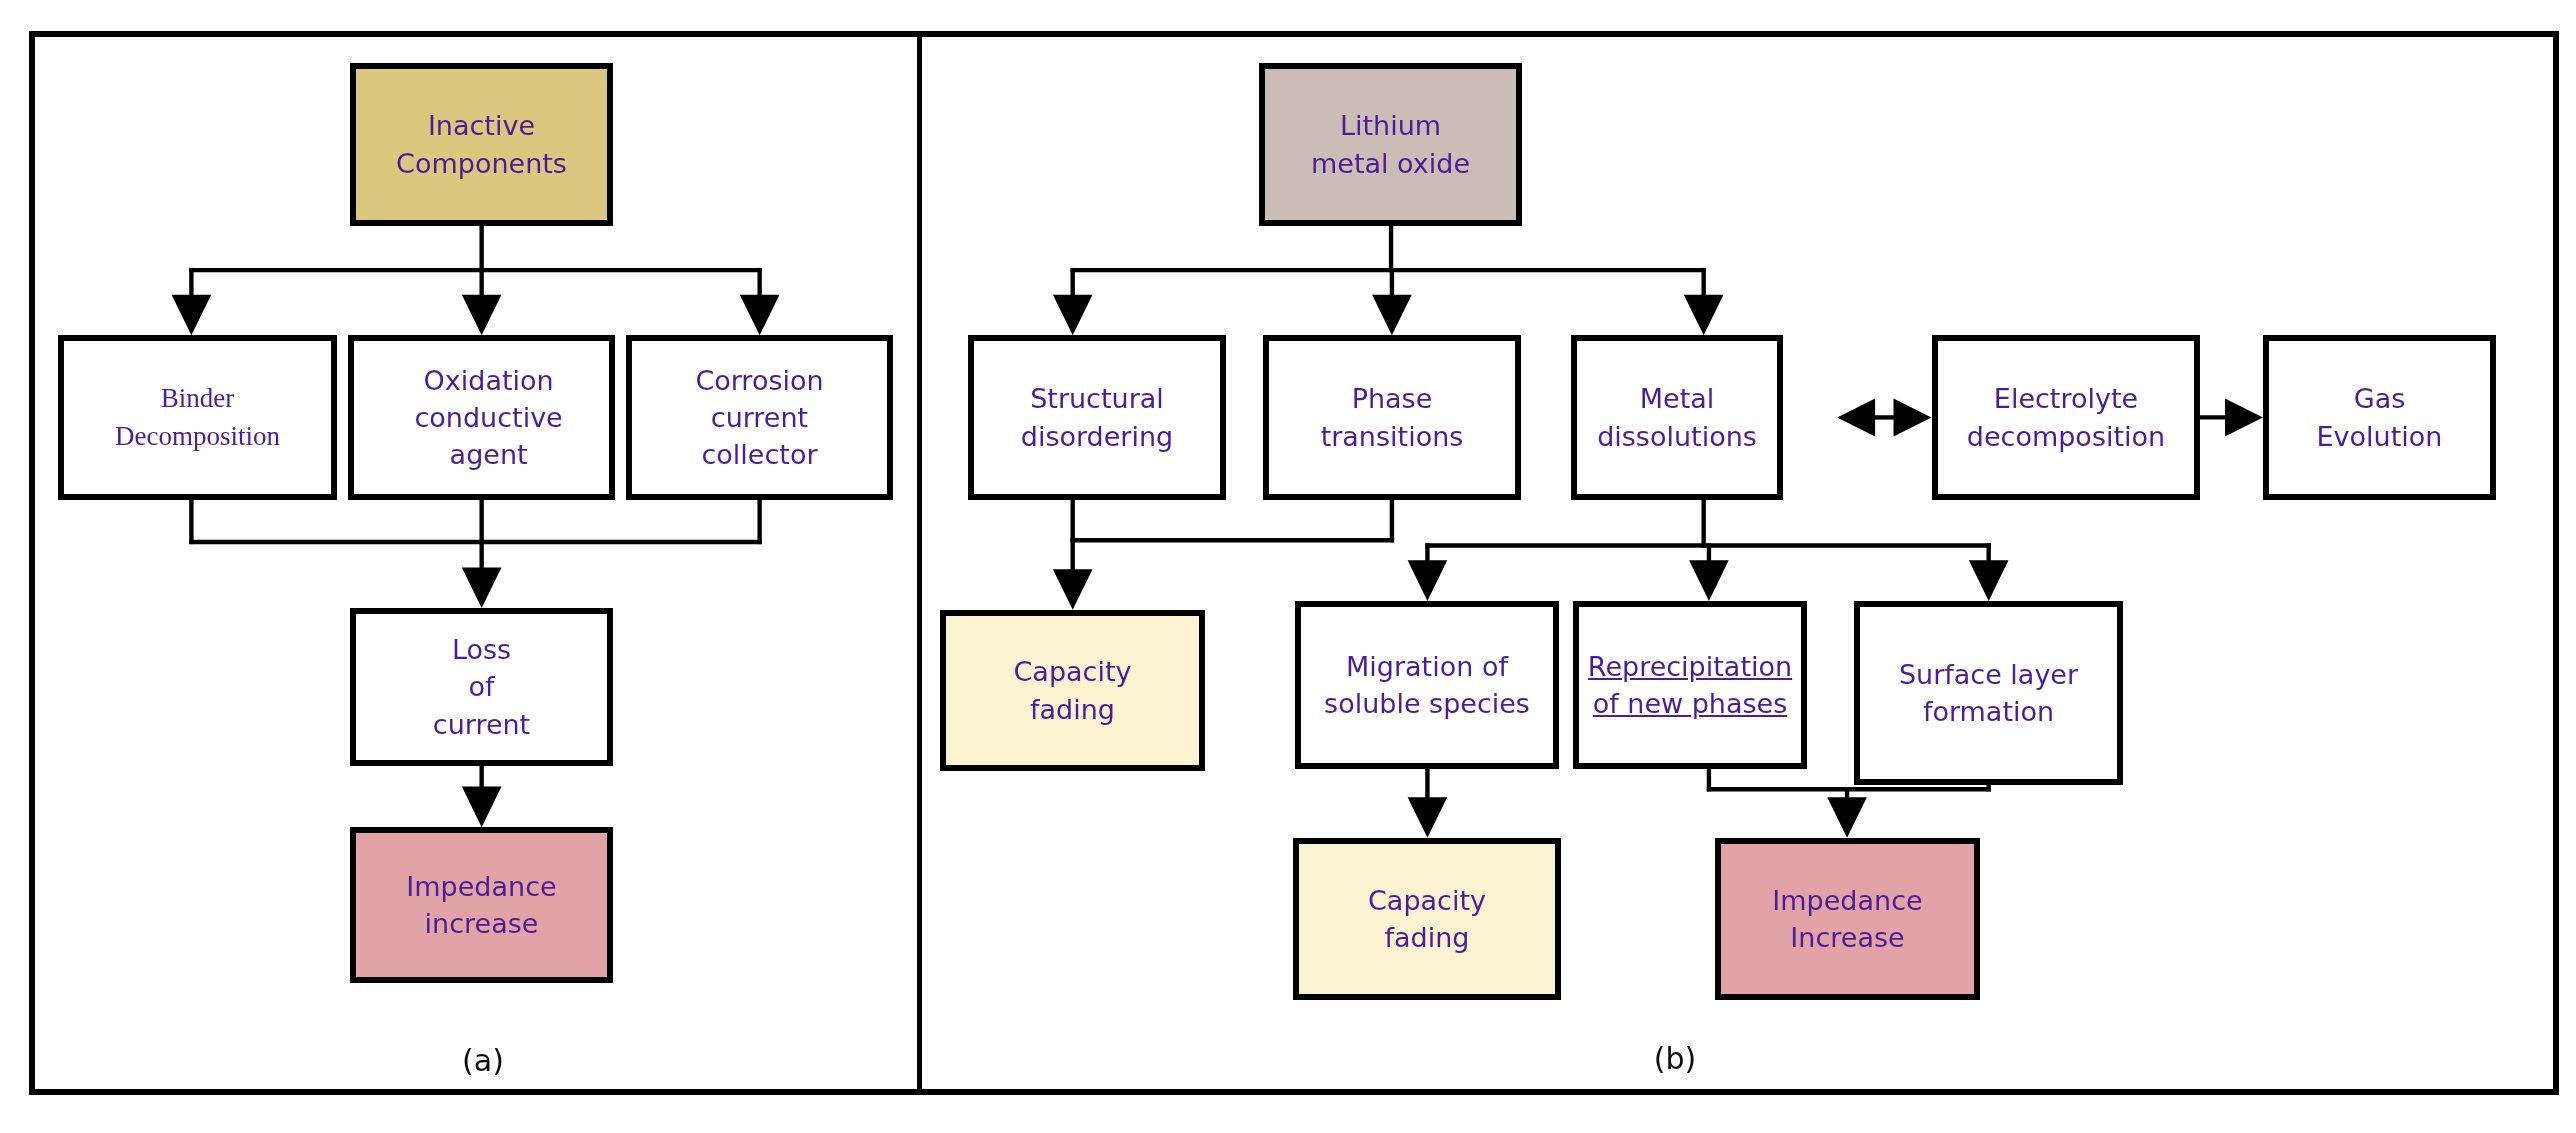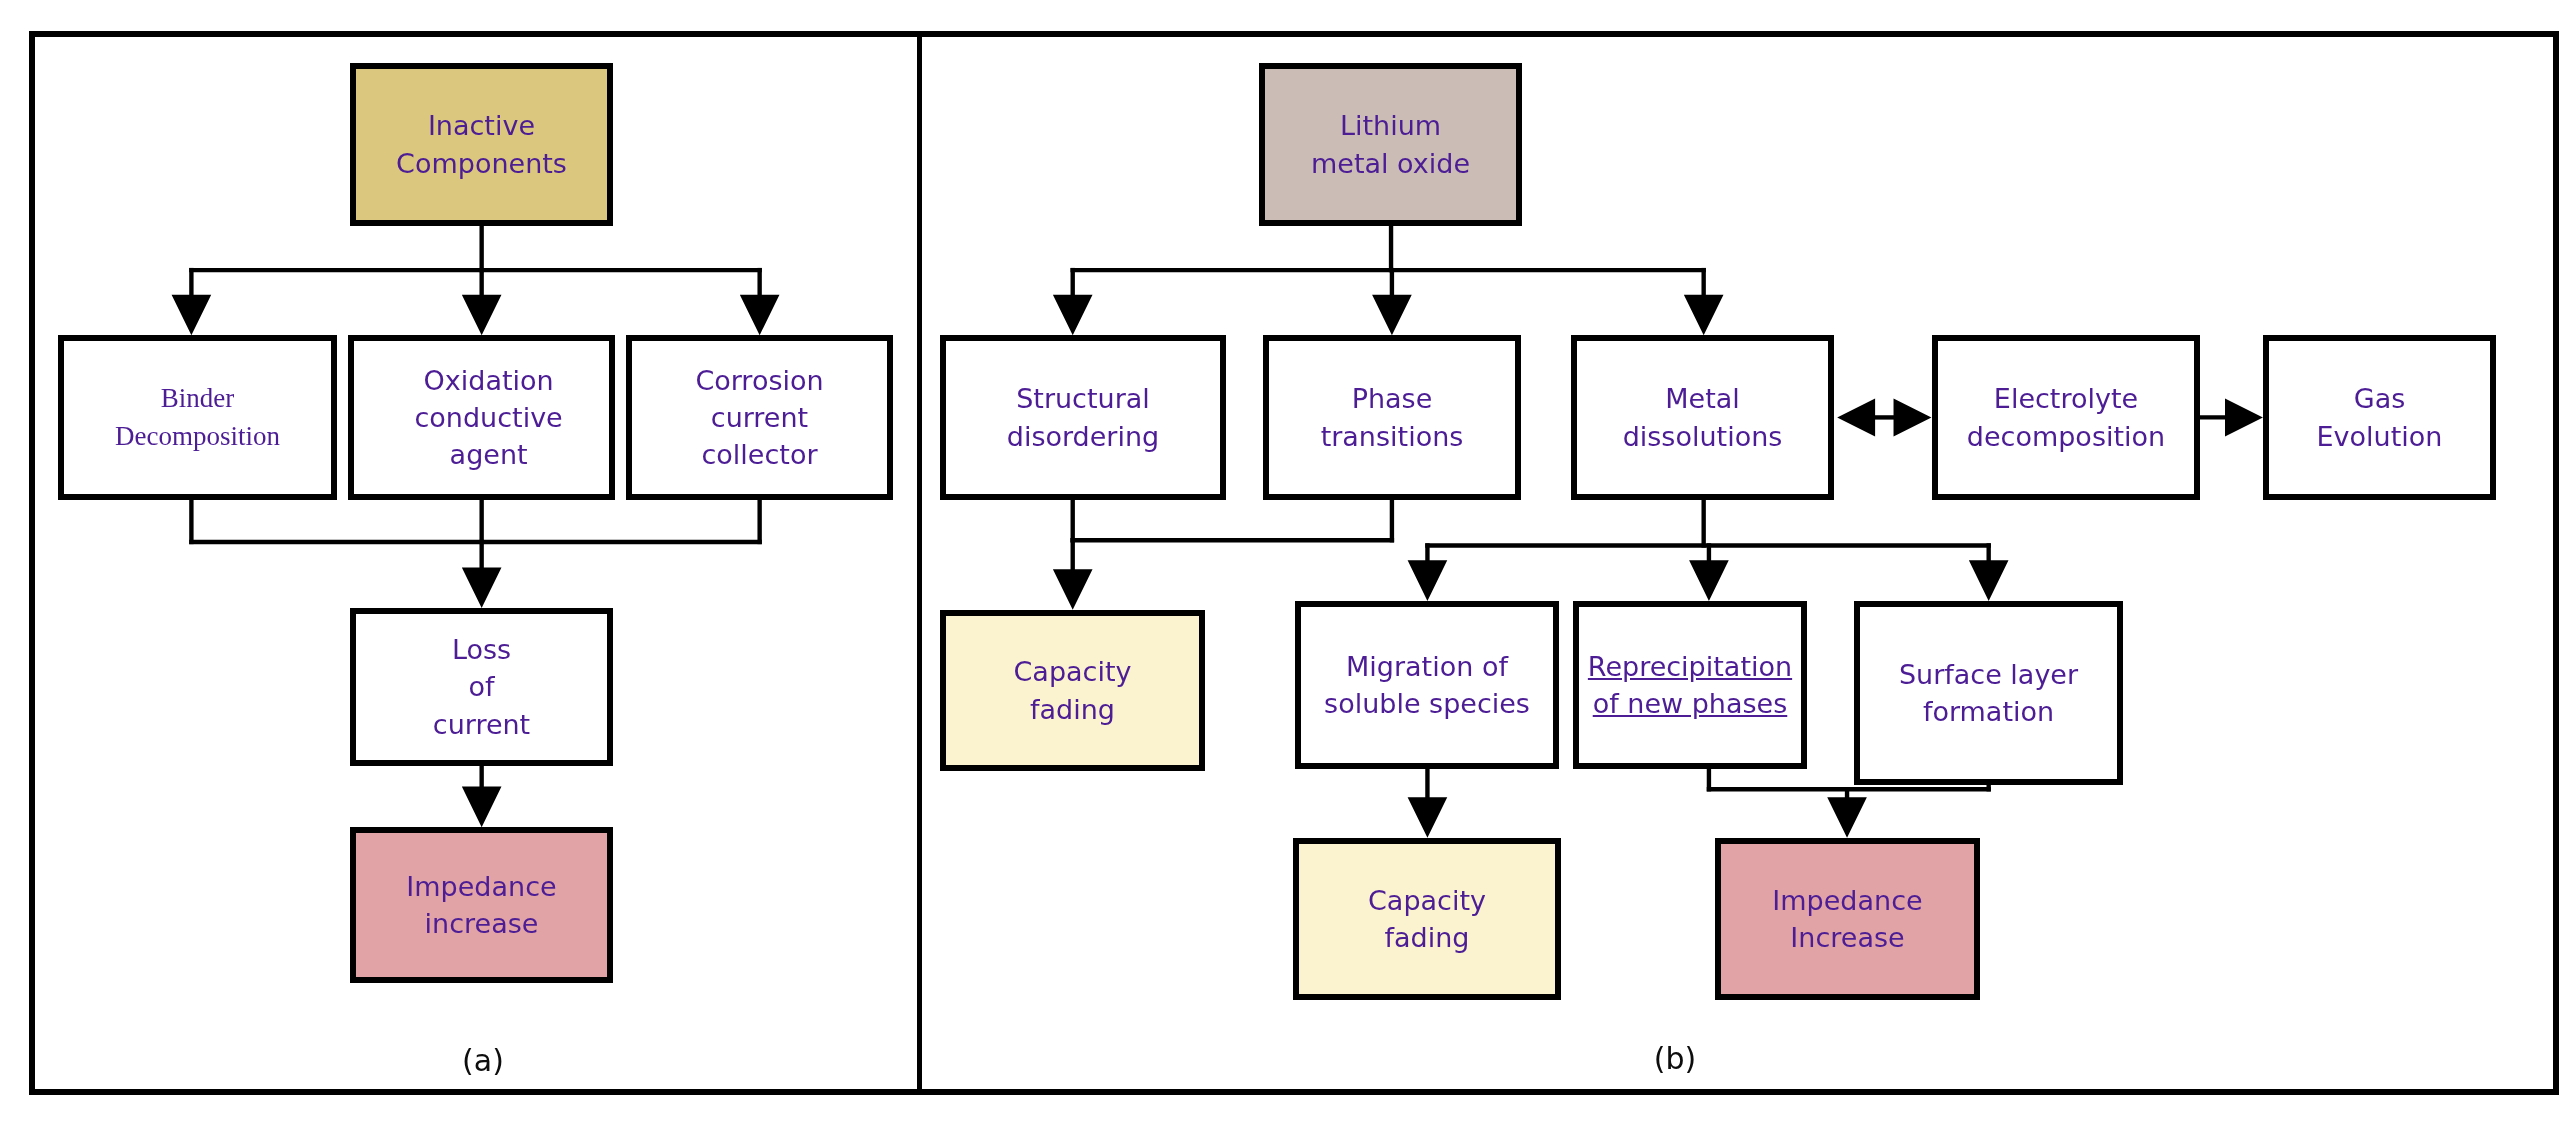--- a/index.html
+++ b/index.html
@@ -123,25 +123,25 @@
     <div class="node" style="left: 626px; top: 335px; width: 267px; height: 165px; background: rgb(255, 255, 255);">Corrosion
 current
 collector</div>
     <div class="node" style="left: 350px; top: 608px; width: 263px; height: 158px; background: rgb(255, 255, 255);">Loss
 of
 current</div>
     <div class="node" style="left: 350px; top: 827px; width: 263px; height: 156px; background: rgb(225, 163, 166);">Impedance
 increase</div>
     <div class="node" style="left: 1259px; top: 63px; width: 263px; height: 163px; background: rgb(203, 189, 181);">Lithium
 metal oxide</div>
-    <div class="node" style="left: 940px; top: 335px; width: 286px; height: 165px; background: rgb(255, 255, 255);">Structural
+    <div class="node" style="left: 968px; top: 335px; width: 258px; height: 165px; background: rgb(255, 255, 255);">Structural
 disordering</div>
     <div class="node" style="left: 1263px; top: 335px; width: 258px; height: 165px; background: rgb(255, 255, 255);">Phase
 transitions</div>
-    <div class="node" style="left: 1571px; top: 335px; width: 263px; height: 165px; background: rgb(255, 255, 255);">Metal
+    <div class="node" style="left: 1571px; top: 335px; width: 212px; height: 165px; background: rgb(255, 255, 255);">Metal
 dissolutions</div>
     <div class="node" style="left: 1932px; top: 335px; width: 268px; height: 165px; background: rgb(255, 255, 255);">Electrolyte
 decomposition</div>
     <div class="node" style="left: 2263px; top: 335px; width: 233px; height: 165px; background: rgb(255, 255, 255);">Gas
 Evolution</div>
     <div class="node" style="left: 940px; top: 610px; width: 265px; height: 161px; background: rgb(251, 242, 208);">Capacity
 fading</div>
     <div class="node" style="left: 1295px; top: 601px; width: 264px; height: 168px; background: rgb(255, 255, 255);">Migration of
 soluble species</div>
     <div class="node" style="left: 1573px; top: 601px; width: 234px; height: 168px; background: rgb(255, 255, 255); text-decoration: underline;">Reprecipitation

